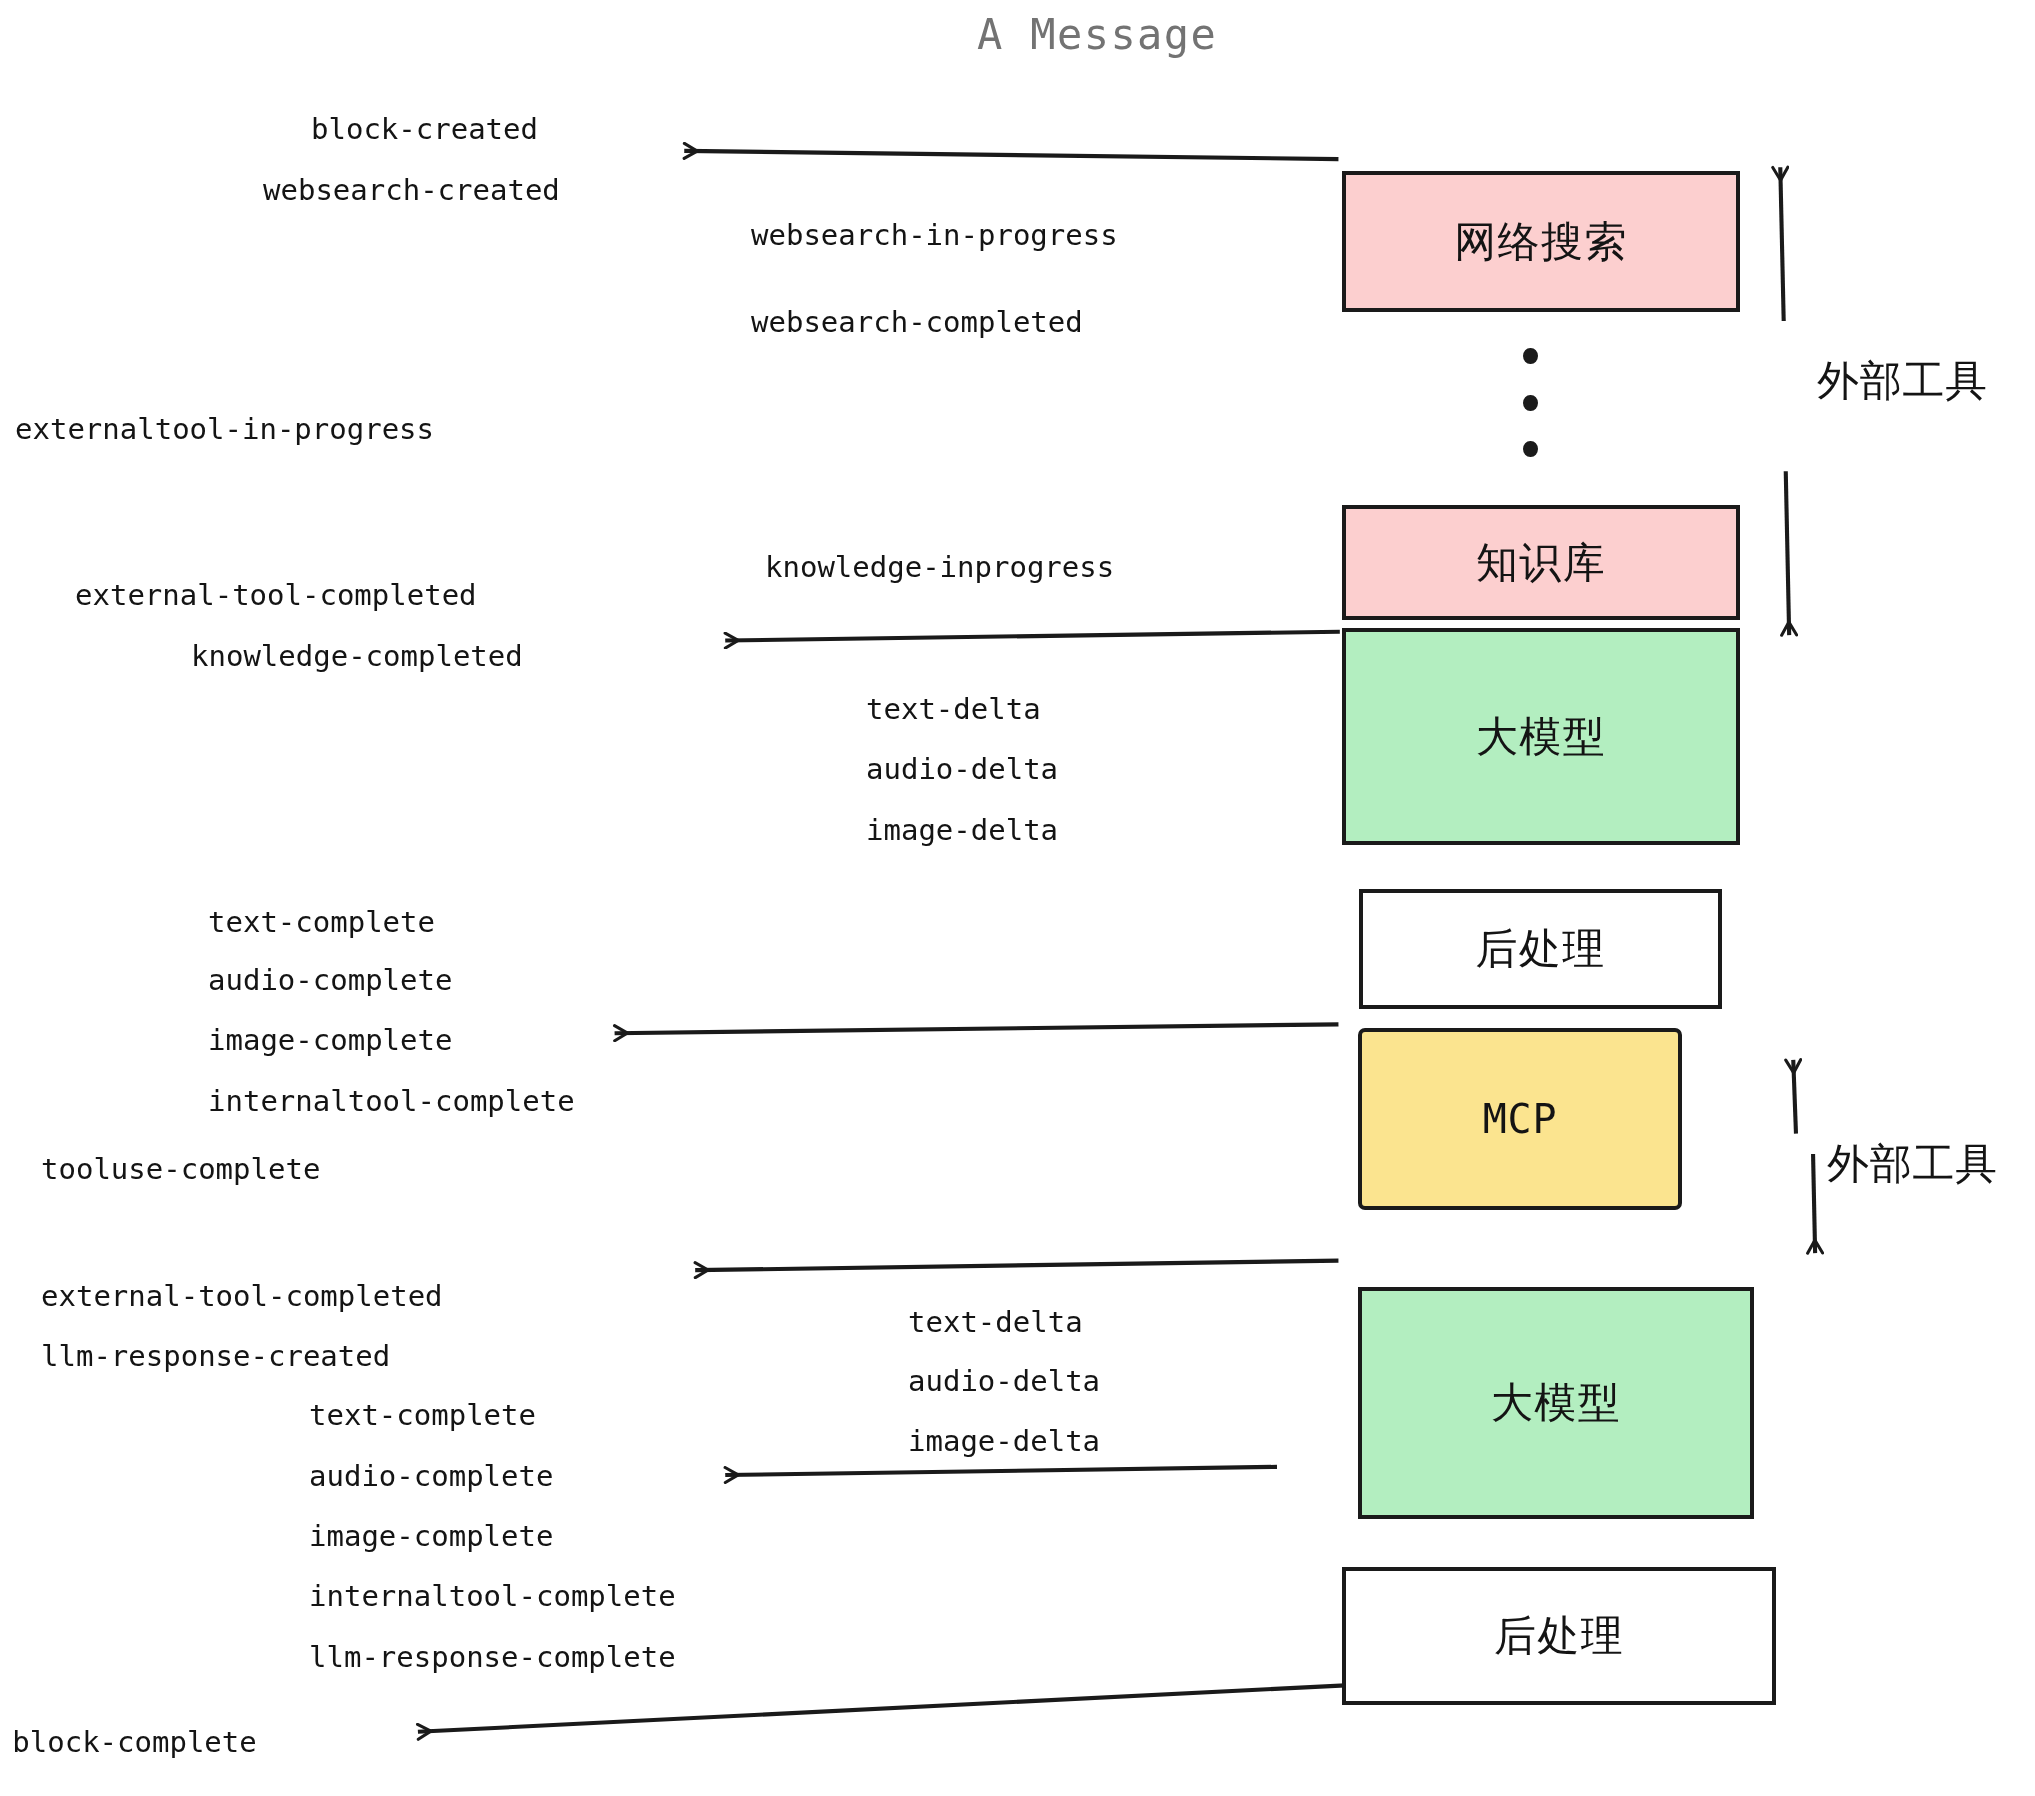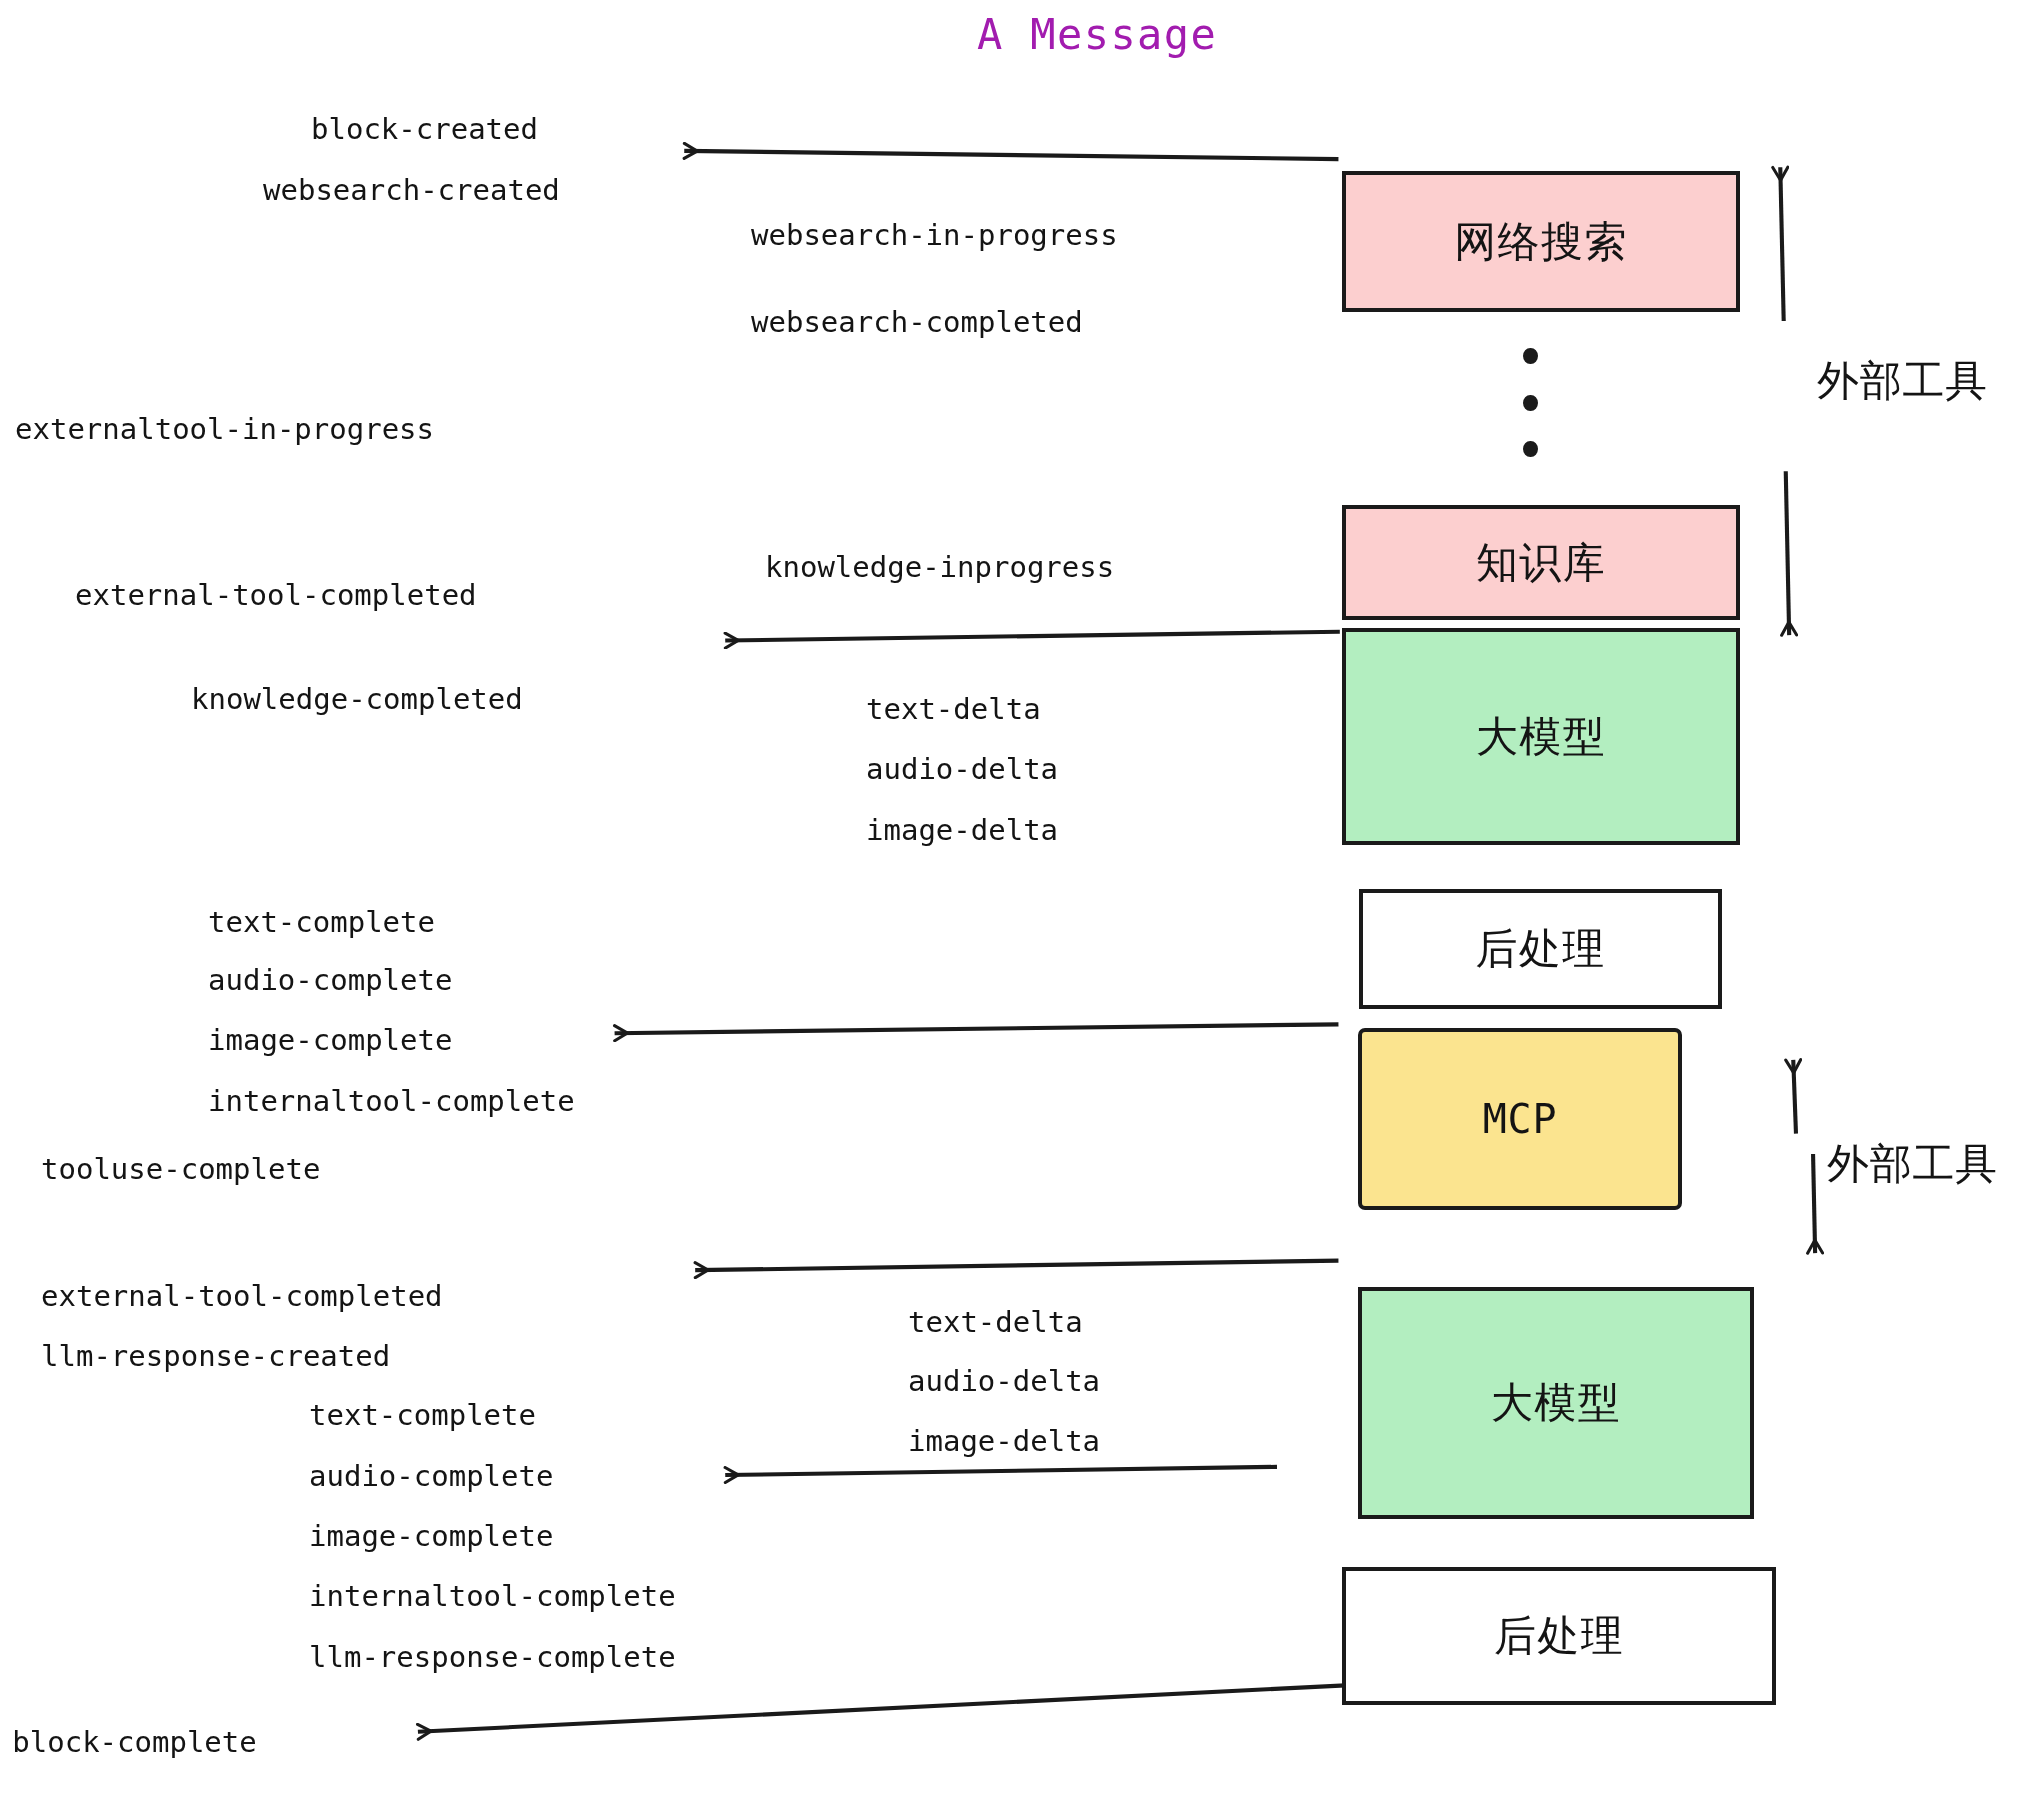--- a/index.html
+++ b/index.html
@@ -16,21 +16,21 @@
     overflow: hidden;
     font-family: "DejaVu Sans Mono", monospace;
   }
 
   
   .title {
     position: absolute;
     font-family: "DejaVu Sans Mono", monospace;
     font-size: 42px;
     font-weight: 400;
-    color: #a21caf;
+    color: #737373;
     letter-spacing: 1.4px;
     white-space: nowrap;
   }
 
   
   .evt {
     position: absolute;
     font-family: "DejaVu Sans Mono", monospace;
     font-size: 29px;
     font-weight: 400;
@@ -135,21 +135,21 @@
   <div class="side-label" style="left:1817px; top:341px;">外部工具</div>
   <div class="side-label" style="left:1827px; top:1124px;">外部工具</div>
 
   <div class="evt" style="left:311px;  top:115px;">block-created</div>
   <div class="evt" style="left:751px; top:221px;">websearch-in-progress</div>
   <div class="evt" style="left:263px;  top:176px;">websearch-created</div>
   <div class="evt" style="left:751px; top:308px;">websearch-completed</div>
   <div class="evt" style="left:15px;   top:403px;margin-top:12px;">externaltool-in-progress</div>
   <div class="evt" style="left:765px; top:553px;">knowledge-inprogress</div>
   <div class="evt" style="left:75px;  top:581px;">external-tool-completed</div>
-  <div class="evt" style="left:191px;  top:642px;margin-top:43px;">knowledge-completed</div>
+  <div class="evt" style="left:191px;  top:642px;">knowledge-completed</div>
   <div class="evt" style="left:866px; top:695px;">text-delta</div>
   <div class="evt" style="left:866px; top:755px;">audio-delta</div>
   <div class="evt" style="left:866px; top:816px;">image-delta</div>
   <div class="evt" style="left:208px;  top:908px;">text-complete</div>
   <div class="evt" style="left:208px;  top:966px;">audio-complete</div>
   <div class="evt" style="left:208px;  top:1026px;">image-complete</div>
   <div class="evt" style="left:208px;  top:1087px;">internaltool-complete</div>
   <div class="evt" style="left:41px;   top:1155px;">tooluse-complete</div>
   <div class="evt" style="left:41px;  top:1282px;">external-tool-completed</div>
   <div class="evt" style="left:41px;   top:1342px;">llm-response-created</div>

